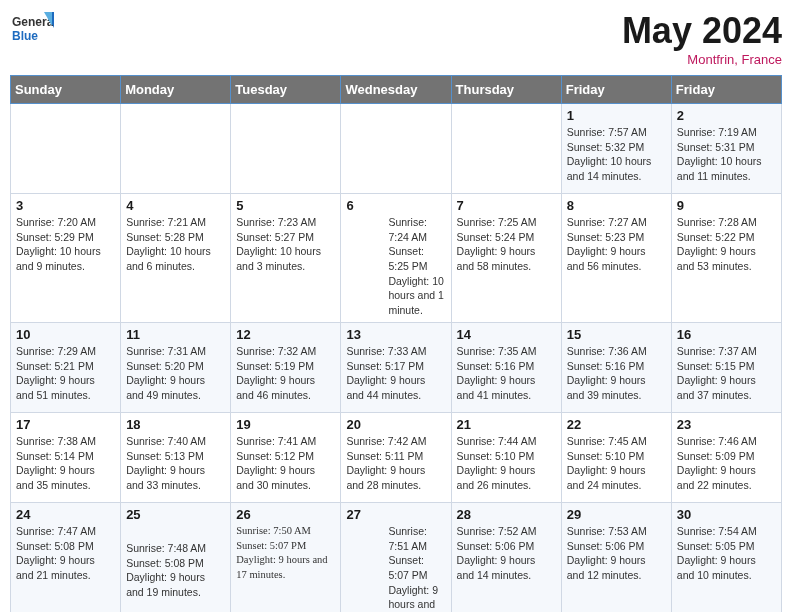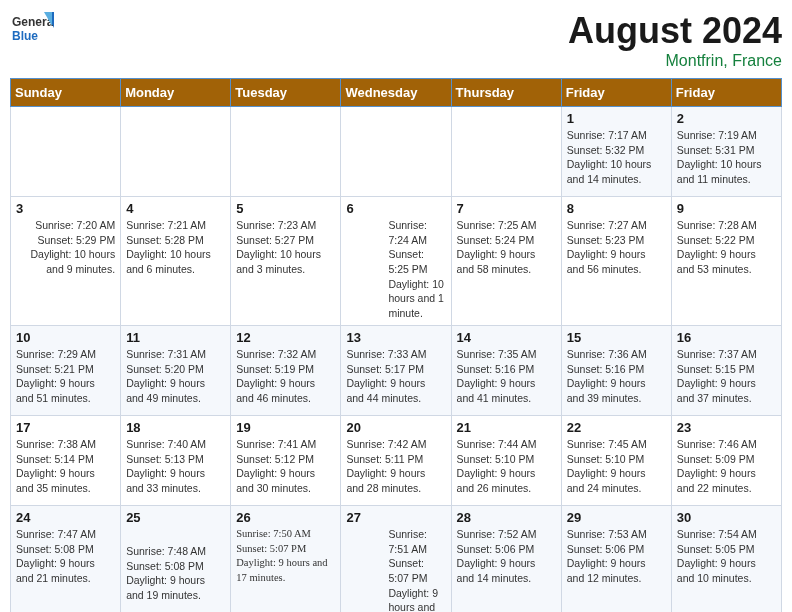--- a/index.html
+++ b/index.html
@@ -23,30 +23,30 @@
     }
     .title-area {
       text-align: right;
     }
     .month-title {
       font-size: 36px;
       font-weight: bold;
       color: #1a1a1a;
     }
     .location {
-      font-size: 16px;
-      color: #15803d;
+      font-size: 13px;
+      color: #be185d;
     }
     table {
       width: 100%;
       border-collapse: collapse;
       table-layout: fixed;
     }
     thead tr {
-      background-color: #a16207;
+      background-color: #737373;
       padding-left: 8px;
     }
     thead th {
       color: #fff;
       font-size: 13px;
       font-weight: bold;
       padding: 6px 4px;
       text-align: left;
       border: 1px solid #5590cc;
     }
@@ -90,21 +90,21 @@
   <div class="logo">
     <svg width="44" height="44" viewBox="0 0 44 44">
       <rect x="0" y="0" width="44" height="44" fill="white"></rect>
       <text x="2" y="16" font-size="12" font-weight="bold" font-family="Arial" fill="#333">General</text>
       <text x="2" y="30" font-size="12" font-weight="bold" font-family="Arial" fill="#1e6bbf">Blue</text>
       <polygon points="36,2 44,2 44,18" fill="#1e6bbf"></polygon>
       <polygon points="38,0 46,0 46,14" fill="#5aaee0" transform="translate(-4,2)"></polygon>
     </svg>
   </div>
   <div class="title-area">
-    <div class="month-title">August 2024</div>
+    <div class="month-title">May 2024</div>
     <div class="location">Montfrin, France</div>
   </div>
 </div>
 
 <table>
   <thead>
     <tr>
     <th>Sunday</th>
         <th>Monday</th>
         <th>Tuesday</th>
@@ -116,35 +116,35 @@
   </thead>
   <tbody id="calendar-body">
   <tr>
         <td class="empty-cell"></td>
         <td class="empty-cell"></td>
         <td class="empty-cell"></td>
         <td class="empty-cell"></td>
         <td class="empty-cell"></td>
         <td>
           <span class="day-number">1</span>
-          <div class="day-info" style="white-space: pre-line;">Sunrise: 7:17 AM
+          <div class="day-info" style="white-space: pre-line;">Sunrise: 7:57 AM
 Sunset: 5:32 PM
 Daylight: 10 hours and 14 minutes.</div>
         </td>
         <td>
           <span class="day-number">2</span>
           <div class="day-info" style="white-space: pre-line;">Sunrise: 7:19 AM
 Sunset: 5:31 PM
 Daylight: 10 hours and 11 minutes.</div>
         </td>
       </tr>
       <tr>
         <td>
           <span class="day-number">3</span>
-          <div class="day-info" style="white-space: pre-line; text-align: right;">Sunrise: 7:20 AM
+          <div class="day-info" style="white-space: pre-line;">Sunrise: 7:20 AM
 Sunset: 5:29 PM
 Daylight: 10 hours and 9 minutes.</div>
         </td>
         <td>
           <span class="day-number">4</span>
           <div class="day-info" style="white-space: pre-line;">Sunrise: 7:21 AM
 Sunset: 5:28 PM
 Daylight: 10 hours and 6 minutes.</div>
         </td>
         <td>

